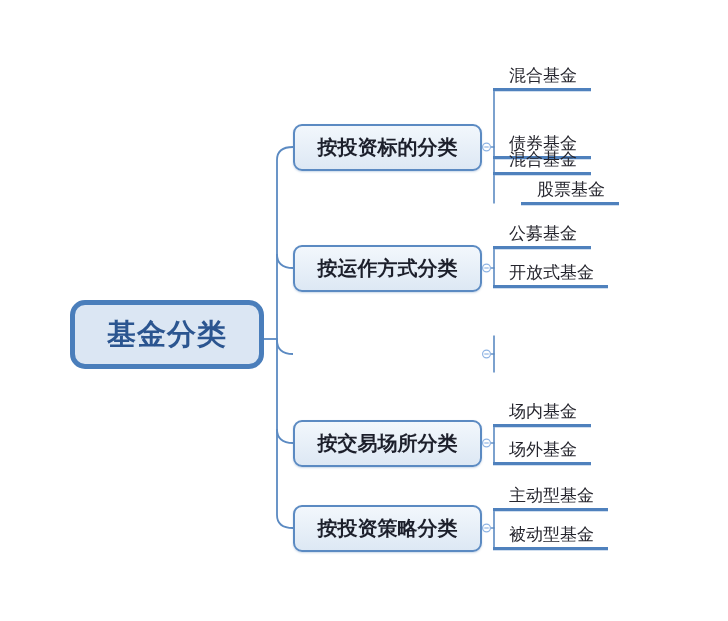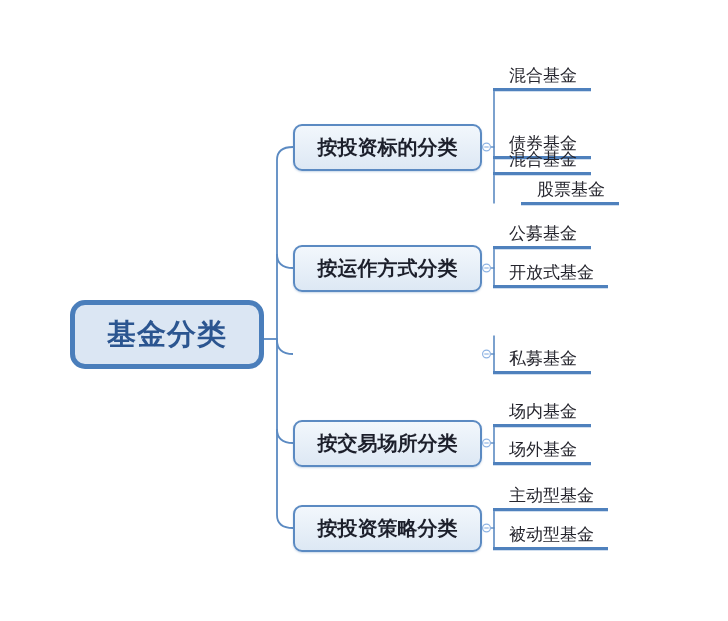--- a/index.html
+++ b/index.html
@@ -122,20 +122,19 @@
   <div class="root-node">基金分类</div>
 
 <div class="branch-node" style="top: 123.5px;">按投资标的分类</div>
     <div class="leaf-node" style="top: 63px;">混合基金</div>
     <div class="leaf-node" style="top: 107px; margin-top: 24px;">债券基金</div>
     <div class="leaf-node" style="top: 139px; margin-top: 8px;">混合基金</div>
     <div class="leaf-node" style="top: 177px; margin-left: 28px;">股票基金</div>
     <div class="branch-node" style="top: 244.5px;">按运作方式分类</div>
     <div class="leaf-node" style="top: 221px;">公募基金</div>
     <div class="leaf-node" style="top: 260px; text-align: right;">开放式基金</div>
-    <div class="leaf-node" style="top: 346px;">私募基金</div>
     <div class="branch-node" style="top: 419.5px;">按交易场所分类</div>
     <div class="leaf-node" style="top: 399px;">场内基金</div>
     <div class="leaf-node" style="top: 437px;">场外基金</div>
     <div class="branch-node" style="top: 504.5px;">按投资策略分类</div>
     <div class="leaf-node" style="top: 483px;">主动型基金</div>
     <div class="leaf-node" style="top: 522px;">被动型基金</div>
   </div>
 
 </body></html>

